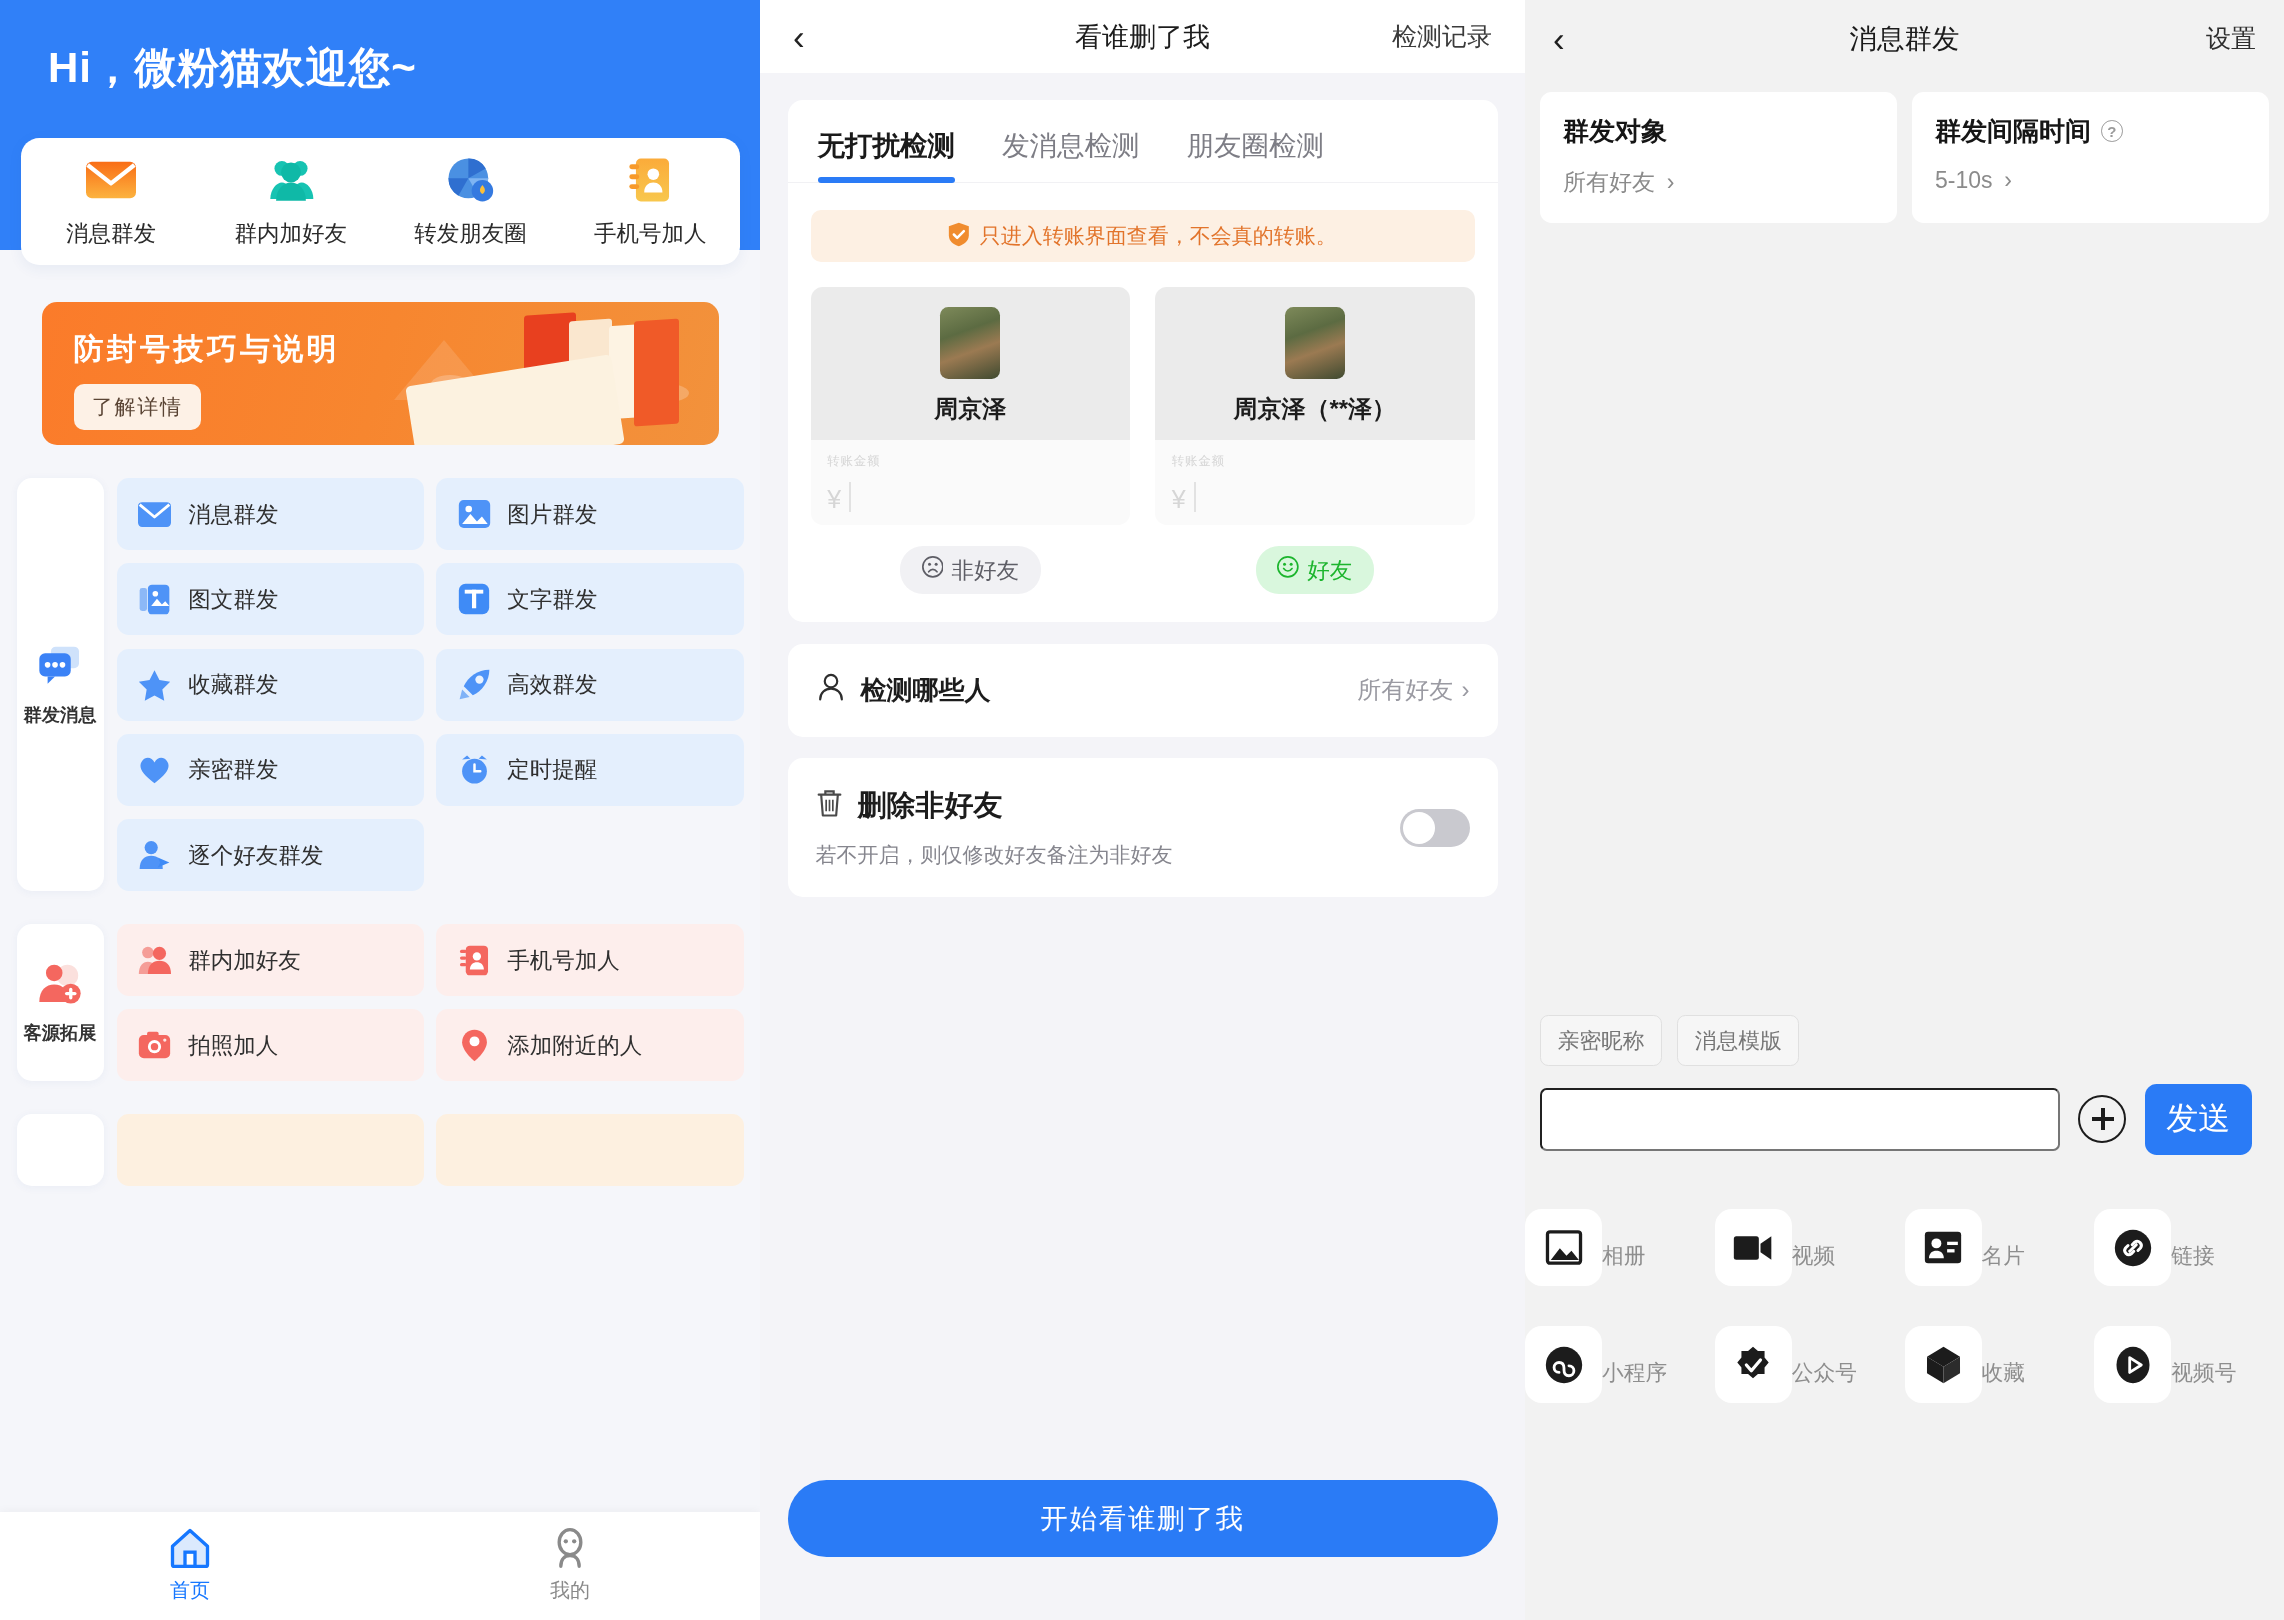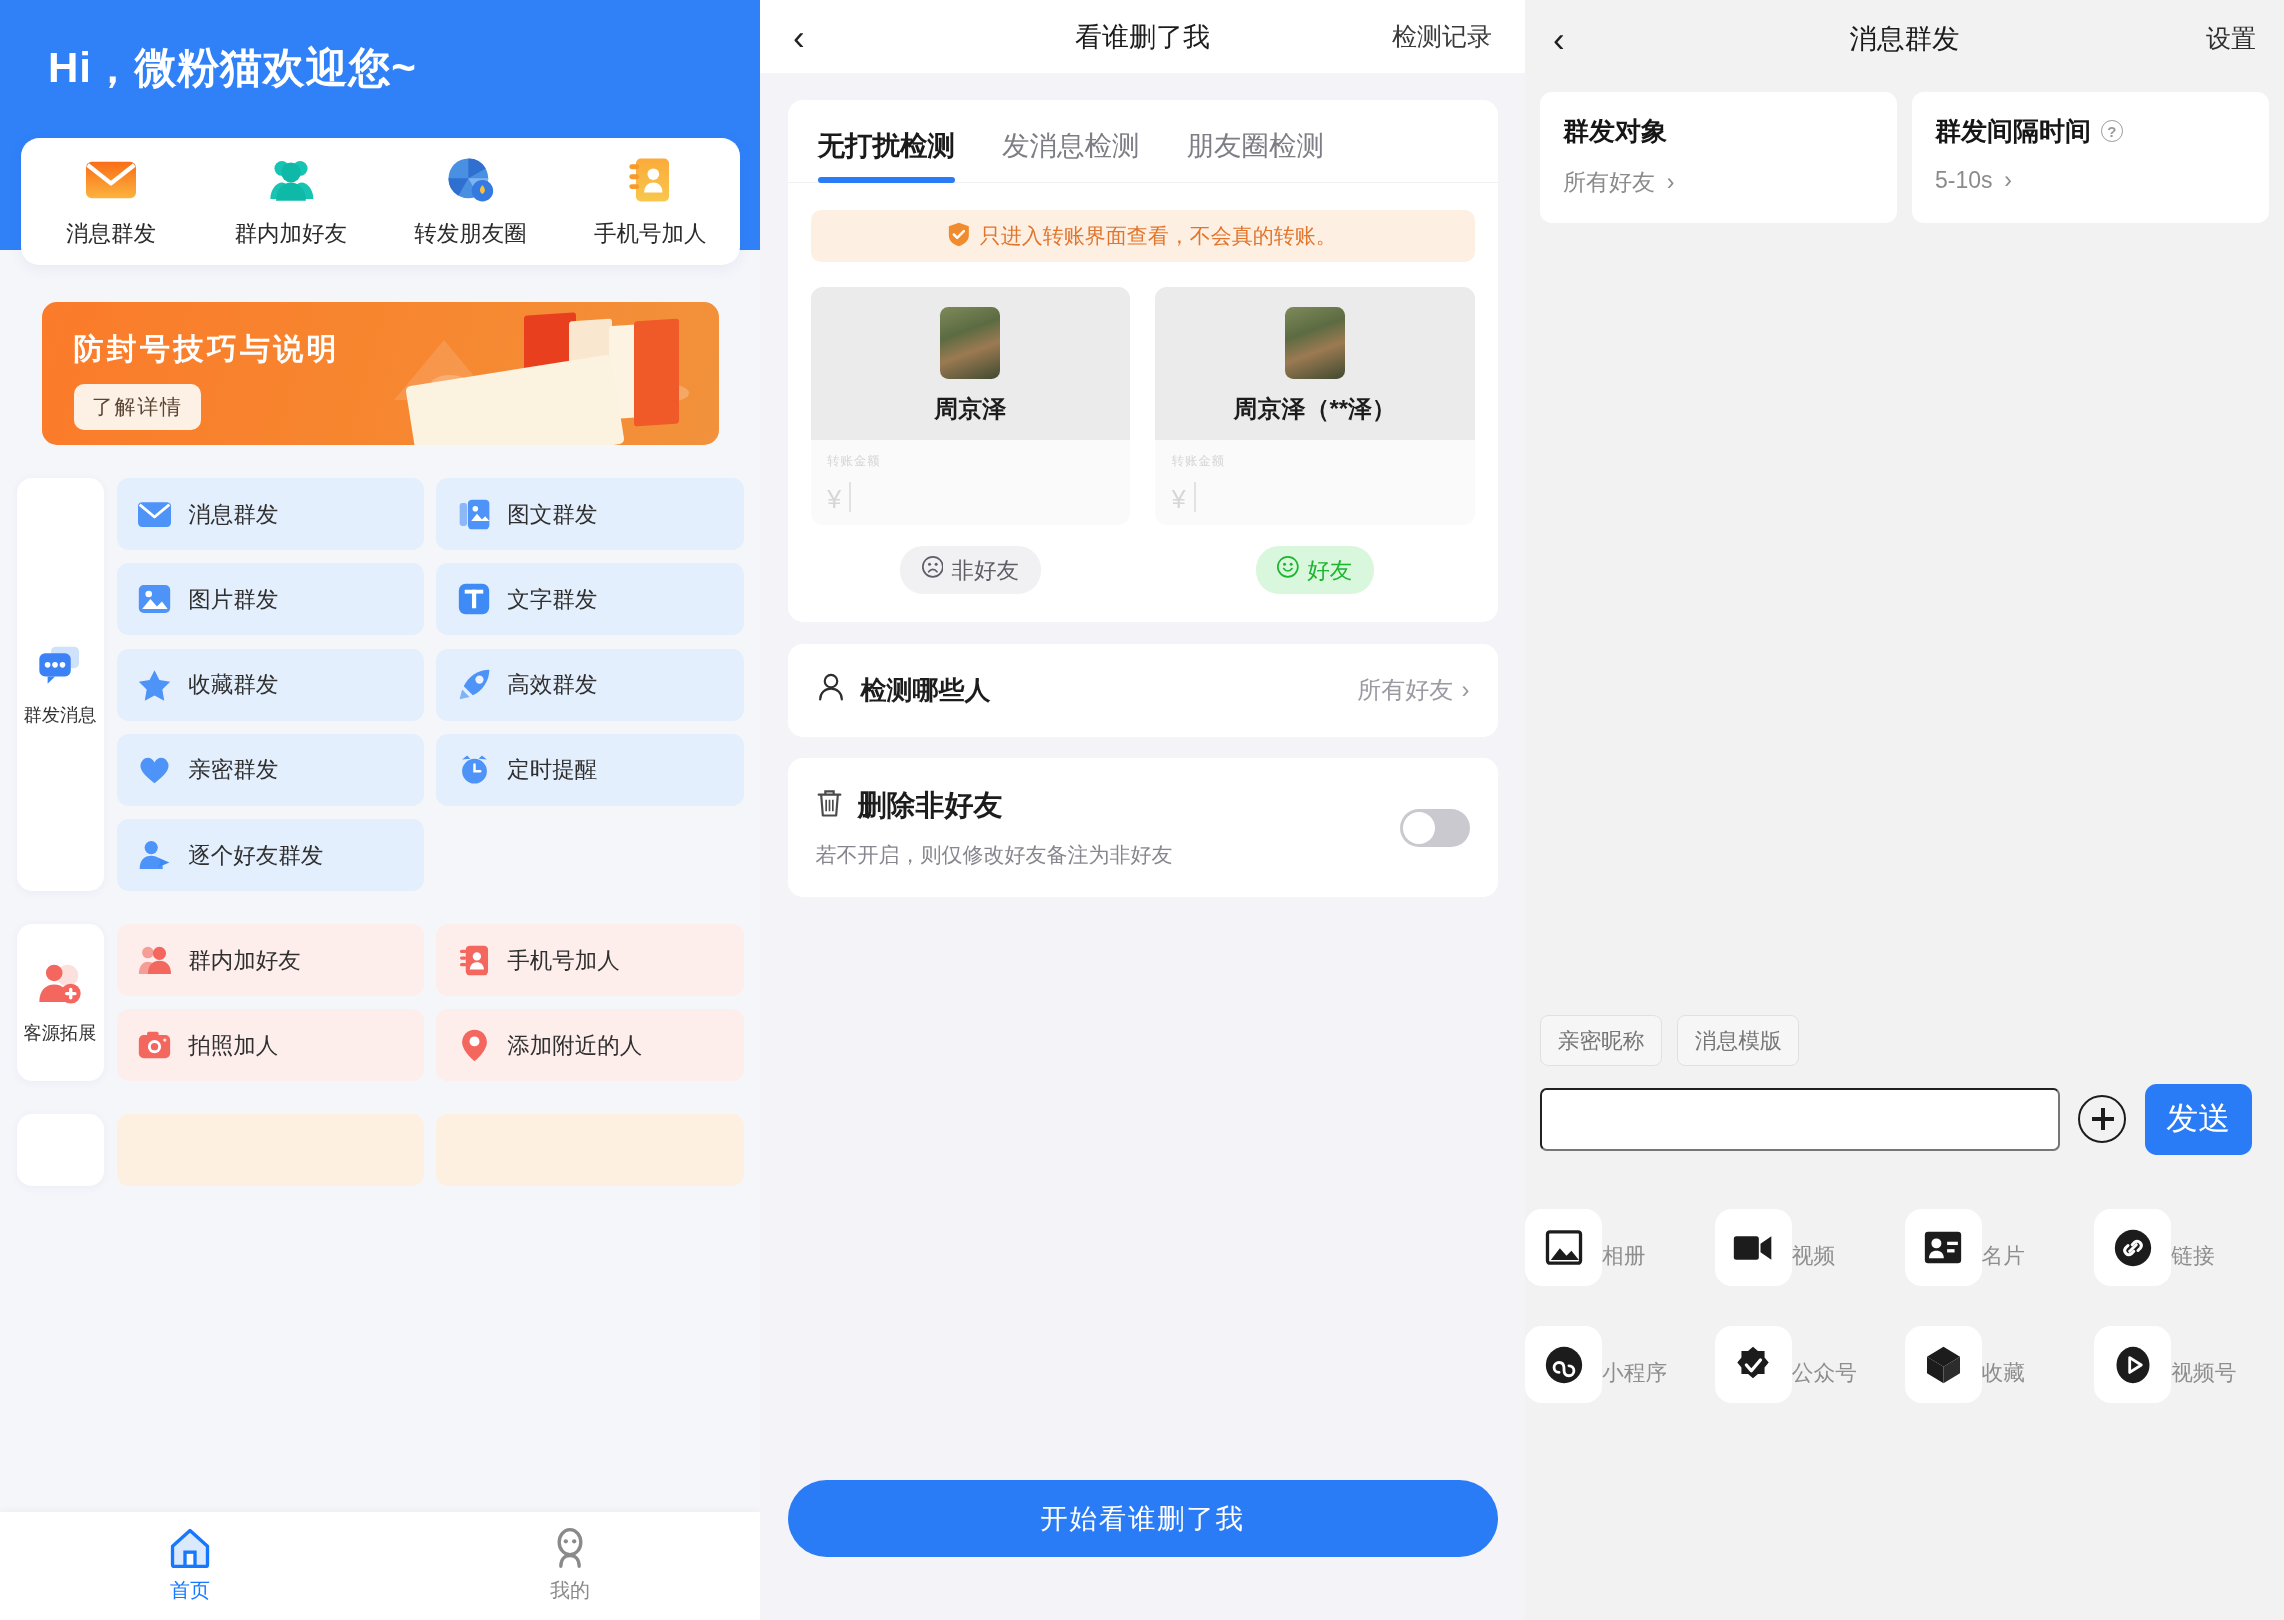--- a/index.html
+++ b/index.html
@@ -60,21 +60,21 @@
   .bc1 { right: 250px; top: 73px; width: 38px; height: 18.3px; }
   .bc2 { right: 30px; bottom: 43px; width: 43px; height: 18.3px; }
 
   .catsec {
     margin: 33px auto 0 auto; width: 727px;
     display: flex; gap: 13.3px; align-items: stretch;
   }
   .catleft {
     width: 87px; background: #fff; border-radius: 15px;
     display: flex; flex-direction: column; align-items: center; justify-content: center;
-    box-shadow: 0 1.7px 8.3px rgba(40,80,160,.05); flex: none;
+    box-shadow: 0 1.7px 8.3px rgba(40,80,160,.05); flex: none; font-weight: bold;
   }
   .catleft .cicon { width: 48px; height: 48px; display: flex; align-items: center; justify-content: center; }
   .catleft .clbl { margin-top: 11.7px; font-size: 18.3px; color: #333; writing-mode: horizontal-tb; white-space: nowrap; }
   .catgrid { flex: 1; display: grid; grid-template-columns: 1fr 1fr; gap: 13.3px 11.7px; }
   .gcell {
     height: 72px; border-radius: 11.7px; display: flex; align-items: center;
     padding-left: 21.7px; gap: 16.7px;
   }
   .gcell .gi { width: 33px; height: 33px; display: flex; align-items: center; justify-content: center; flex: none; }
   .gcell .gl { font-size: 22.5px; color: #2f2f2f; white-space: nowrap; }
@@ -294,39 +294,39 @@
               <span class="gi">
                   <svg width="33" height="25" viewBox="0 0 40 30">
                     <rect x="0" y="0" width="40" height="30" rx="5" fill="#4e93f7"></rect>
                     <path d="M2 3 L20 18 L38 3" stroke="#fff" stroke-width="3.4" fill="none" stroke-linejoin="round"></path>
                   </svg>
                 </span>
               <span class="gl">消息群发</span>
             </div>
             <div class="gcell blue">
               <span class="gi">
+                  <svg width="33" height="30" viewBox="0 0 40 36">
+                    <rect x="1" y="1" width="38" height="34" rx="6" fill="#4e93f7"></rect>
+                    <circle cx="13" cy="12" r="4" fill="#fff"></circle>
+                    <path d="M5 30 l10-12 8 9 6-6 7 9z" fill="#fff"></path>
+                  </svg>
+                </span>
+              <span class="gl">图片群发</span>
+            </div>
+
+            <div class="gcell blue">
+              <span class="gi">
                   <svg width="33" height="33" viewBox="0 0 40 40">
                     <rect x="2" y="6" width="9" height="28" rx="3" fill="#8cb8f7"></rect>
                     <rect x="12" y="2" width="26" height="36" rx="5" fill="#4e93f7"></rect>
                     <circle cx="21" cy="13" r="3.4" fill="#fff"></circle>
                     <path d="M16 28 l7-9 6 7 4-4 5 6z" fill="#fff"></path>
                   </svg>
                 </span>
               <span class="gl">图文群发</span>
-            </div>
-
-            <div class="gcell blue">
-              <span class="gi">
-                  <svg width="33" height="30" viewBox="0 0 40 36">
-                    <rect x="1" y="1" width="38" height="34" rx="6" fill="#4e93f7"></rect>
-                    <circle cx="13" cy="12" r="4" fill="#fff"></circle>
-                    <path d="M5 30 l10-12 8 9 6-6 7 9z" fill="#fff"></path>
-                  </svg>
-                </span>
-              <span class="gl">图片群发</span>
             </div>
             <div class="gcell blue">
               <span class="gi">
                   <svg width="32" height="32" viewBox="0 0 38 38">
                     <rect x="1" y="1" width="36" height="36" rx="8" fill="#3f8bf6"></rect>
                     <rect x="8" y="8" width="22" height="4.6" fill="#fff"></rect>
                     <rect x="16.6" y="8" width="5" height="22" fill="#fff"></rect>
                   </svg>
                 </span>
               <span class="gl">文字群发</span>

